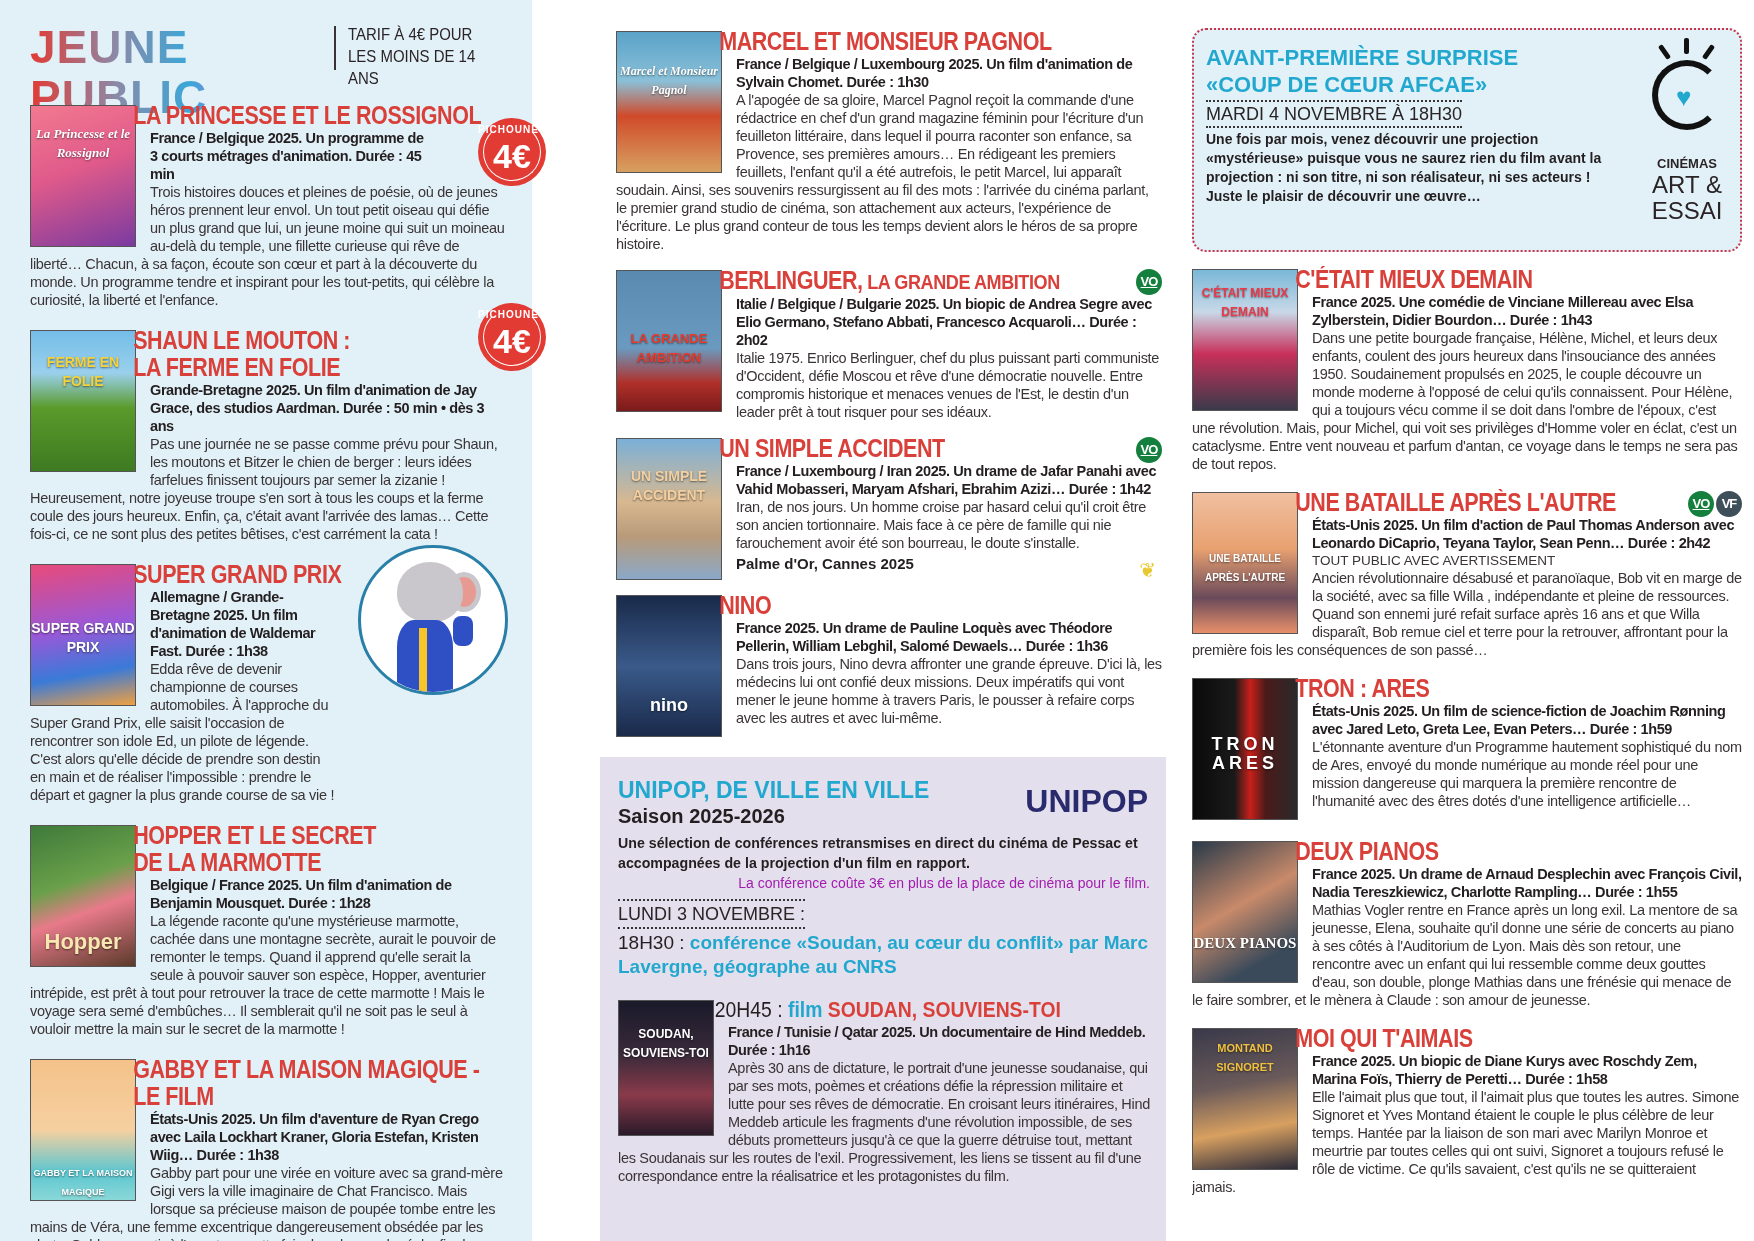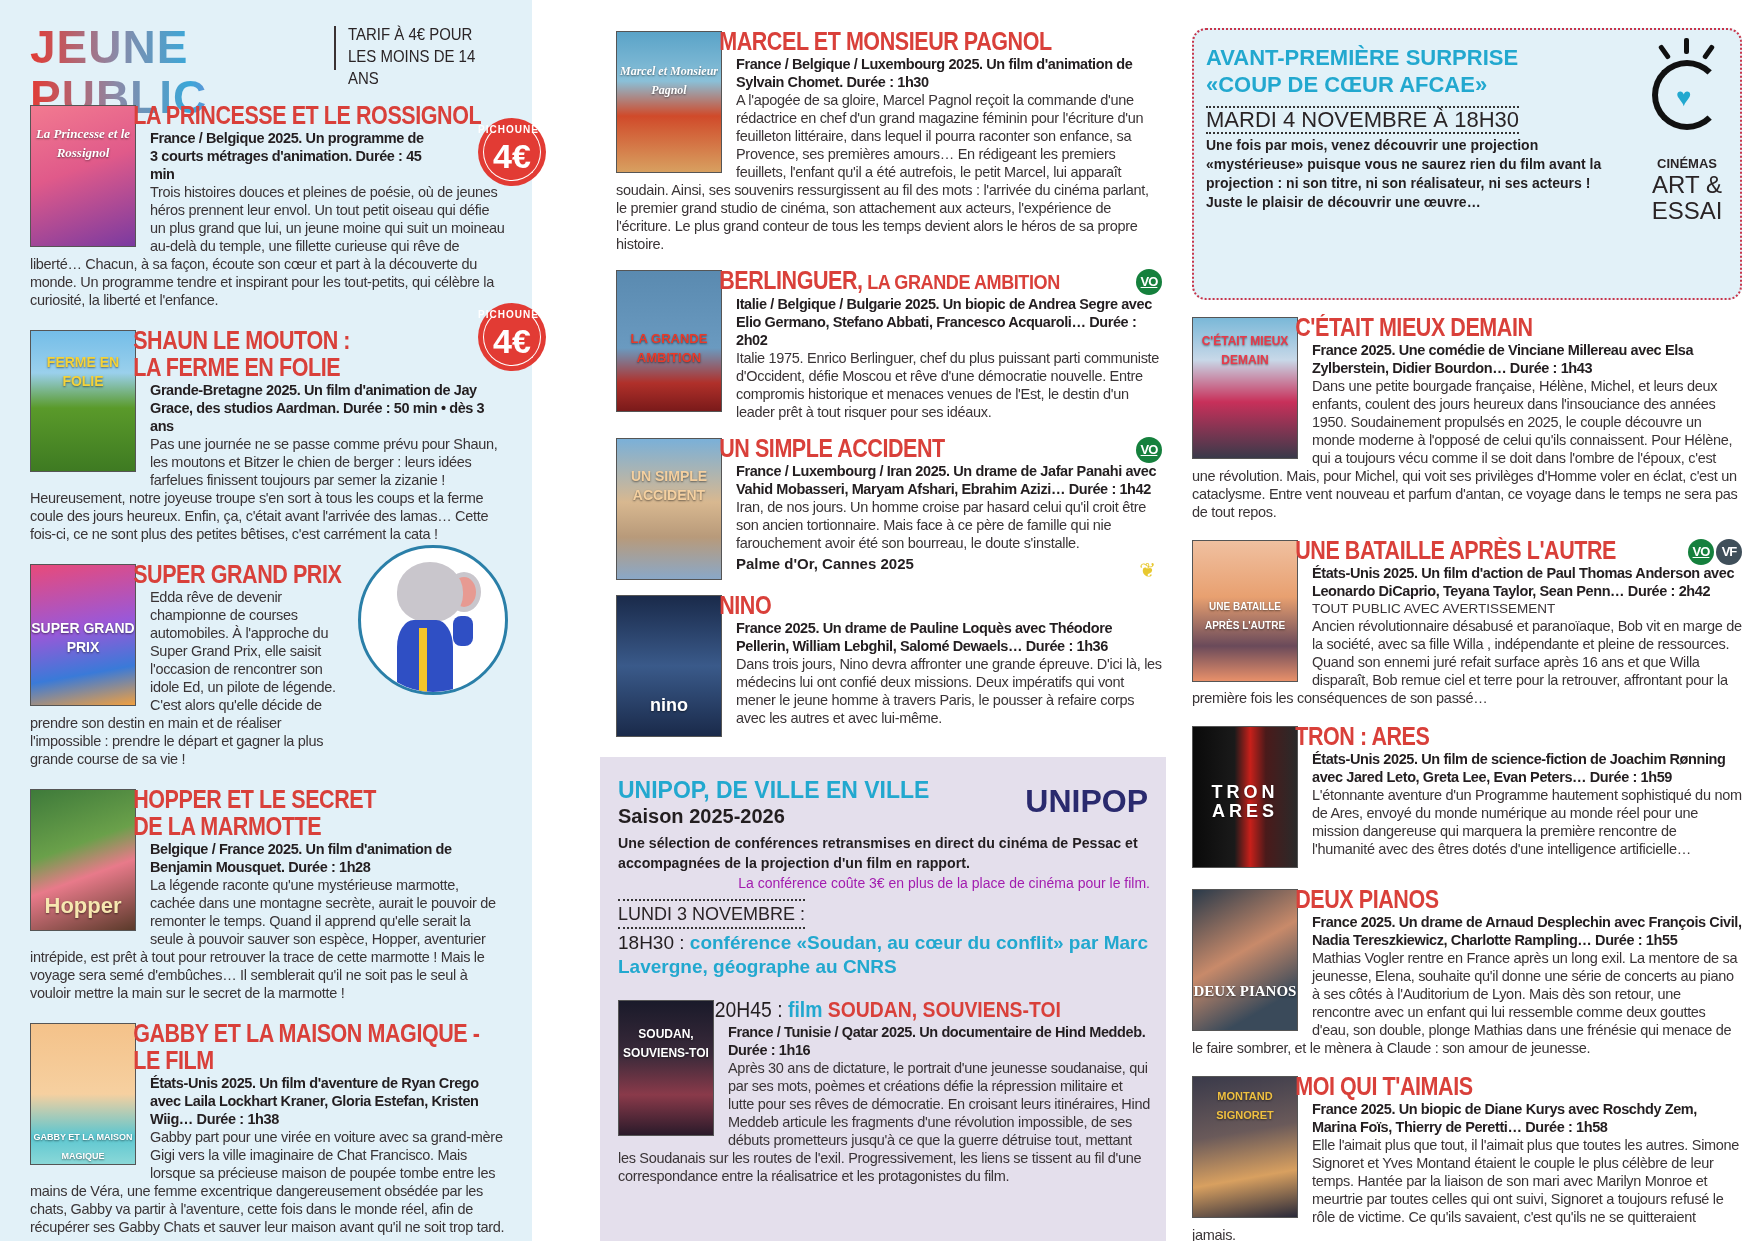--- a/index.html
+++ b/index.html
@@ -57,23 +57,23 @@
   .unipop .u-conf { font-family: "Liberation Sans", sans-serif; font-size: 19px; line-height: 24px; margin-top: 2px; }
   .unipop .u-conf .time { color: #231e20; font-family: "Liberation Sans Narrow", "Liberation Sans", sans-serif; }
   .unipop .u-conf .txt { color: #22a8cf; font-weight: bold; }
   .unipop .film { margin-top: 18px; }
   .unipop .u-filmhead { font-size: 22px; line-height: 26px; font-family: "Liberation Sans", sans-serif; white-space: nowrap; transform: scaleX(0.88); transform-origin: left; }
   .unipop .u-filmhead .time { color: #231e20; }
   .unipop .u-filmhead .kw { color: #22a8cf; font-weight: bold; }
   .unipop .u-filmhead .name { color: #d9403a; font-weight: bold; }
 
   
-  .afcae { position: relative; height: 272px; border: 2px dotted #c8344a; border-radius: 14px; background: #e2f1f8; padding: 14px 14px 0 12px; margin-top: 18px; }
+  .afcae { position: relative; height: 224px; border: 2px dotted #c8344a; border-radius: 14px; background: #e2f1f8; padding: 14px 14px 0 12px; margin-top: 18px; }
   .afcae .a-title { font-family: "Liberation Sans", sans-serif; font-weight: bold; color: #22a8cf; font-size: 22px; line-height: 27px; text-transform: uppercase; }
-  .afcae .a-date { display: inline-block; border-top: 2px dotted #333; border-bottom: 2px dotted #333; font-size: 22px; line-height: 24px; margin-top: 8px; text-transform: uppercase; }
+  .afcae .a-date { display: inline-block; border-top: 2px dotted #333; border-bottom: 2px dotted #333; font-size: 18px; line-height: 24px; margin-top: 2px; text-transform: uppercase; }
   .afcae .a-text { font-family: "Liberation Sans", sans-serif; font-weight: bold; font-size: 14px; line-height: 19px; color: #231e20; width: 400px; margin-top: 2px; }
   .afcae .a-logo { position: absolute; right: 10px; top: 8px; width: 86px; height: 190px; text-align: center; }
   .afcae .a-logo .rays { position: absolute; left: 18px; top: 0; width: 50px; height: 20px; }
   .afcae .a-logo .rays span { position: absolute; width: 5px; height: 16px; background: #111; border-radius: 2px; }
   .afcae .a-logo .c { position: absolute; left: 8px; top: 22px; width: 70px; height: 70px; border: 6px solid #111; border-radius: 50%; border-right-color: transparent; }
   .afcae .a-logo .heart { position: absolute; left: 32px; top: 46px; color: #22a8cf; font-size: 26px; line-height: 26px; }
   .afcae .a-logo .l1 { position: absolute; left: 0; right: 0; top: 118px; font-family: "Liberation Sans", sans-serif; font-weight: bold; font-size: 13px; }
   .afcae .a-logo .l2 { position: absolute; left: 0; right: 0; top: 134px; font-family: "Liberation Sans", sans-serif; font-size: 24px; line-height: 26px; }
 
   .mt { margin-top: 14px; }
@@ -114,20 +114,21 @@
     <div class="ring"></div>
     <span class="pname">PICHOUNET</span>
     <span class="pprice">4€</span>
   </div>
 
   <article class="film" style="margin-top:18px;padding-right:170px;">
     <div class="poster" style="background:linear-gradient(170deg,#e84a7a,#9a58d8 45%,#3a7ad8 75%,#f0a040);">
       <div class="ptxt" style="top:54px;font-size:14px;">SUPER GRAND PRIX</div>
     </div>
     <h2 class="ftitle">SUPER GRAND PRIX</h2>
+    <p class="fmeta">Allemagne / Grande-Bretagne 2025. Un film d'animation de Waldemar Fast. Durée : 1h38</p>
     <p class="fdesc">Edda rêve de devenir championne de courses automobiles. À l'approche du Super Grand Prix, elle saisit l'occasion de rencontrer son idole Ed, un pilote de légende. C'est alors qu'elle décide de prendre son destin en main et de réaliser l'impossible : prendre le départ et gagner la plus grande course de sa vie !</p>
   </article>
   <div class="mascot">
     <div class="ear"></div>
     <div class="head"></div>
     <div class="body"></div>
     <div class="stripe"></div>
     <div class="thumb"></div>
   </div>
 

